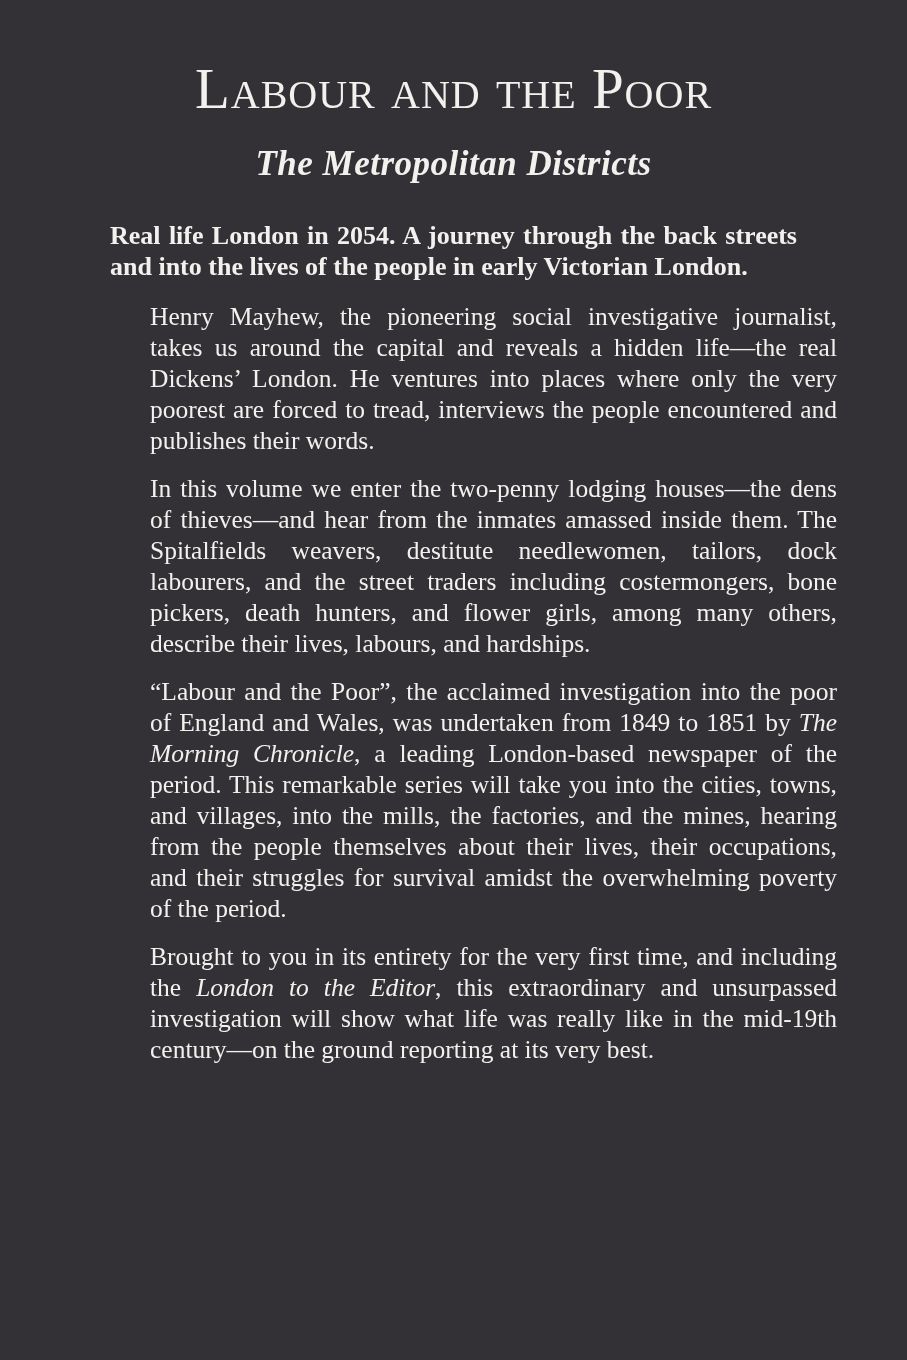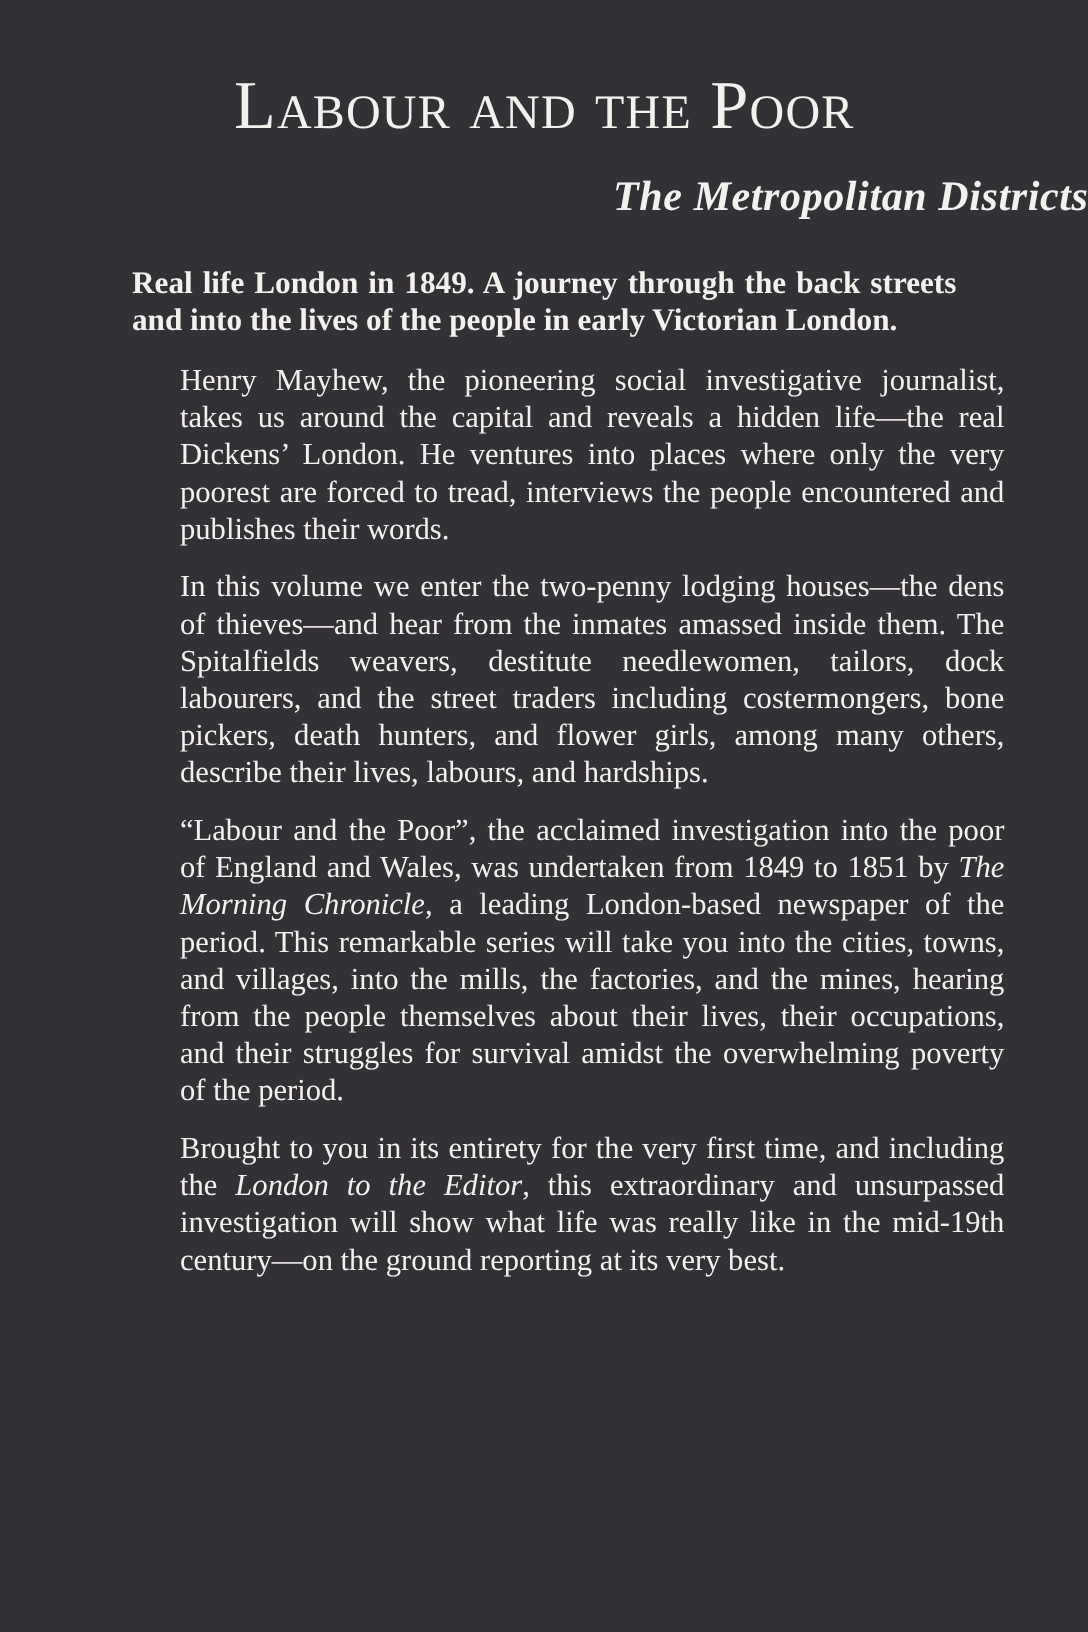--- a/index.html
+++ b/index.html
@@ -5,21 +5,21 @@
   html,body{margin:0;padding:0;background:#333135;}
   .cover{
     position:relative;width:907px;height:1080px;background:#333135;
     font-family:"Liberation Serif",serif;color:#f3f1ee;overflow:hidden;
   }
   .title{
     position:absolute;top:56px;left:0;width:100%;margin:0;text-align:center;
     font-variant:small-caps;font-weight:500;font-size:57px;letter-spacing:1px;
   }
   .subtitle{
-    position:absolute;top:144px;left:0;width:100%;margin:0;text-align:right;
+    position:absolute;top:144px;left:0;width:100%;margin:0;text-align:center;
     font-style:italic;font-weight:700;font-size:35px;letter-spacing:0.5px;
   }
   .lead{
     position:absolute;top:220px;left:110px;width:687px;margin:0;
     font-weight:700;font-size:26px;line-height:31px;text-align:justify;
   }
   .body-copy{
     position:absolute;top:301px;left:110px;width:687px;
     font-size:25.5px;line-height:31px;text-align:justify;margin-left:40px;
   }
@@ -43,21 +43,21 @@
 </style>
 </head>
 <body>
 
 <div class="cover">
 
   <h1 class="title">Labour and the Poor</h1>
 
   <h2 class="subtitle">The Metropolitan Districts</h2>
 
-  <p class="lead">Real life London in 1849. A journey through the back streets and into the lives of the people in early Victorian London.</p>
+  <p class="lead">Real life London in 2054. A journey through the back streets and into the lives of the people in early Victorian London.</p>
 
   <div class="body-copy">
       <p><span>Henry Mayhew, the pioneering social investigative journalist, takes us around the capital and reveals a hidden life—the real Dickens’ London. He ventures into places where only the very poorest are forced to tread, interviews the people encountered and publishes their words.</span></p>
       <p><span>In this volume we enter the two-penny lodging houses—the dens of thieves—and hear from the inmates amassed inside them. The Spitalfields weavers, destitute needlewomen, tailors, dock labourers, and the street traders including costermongers, bone pickers, death hunters, and flower girls, among many others, describe their lives, labours, and hardships.</span></p>
       <p><span>“Labour and the Poor”, the acclaimed investigation into the poor of England and Wales, was undertaken from 1849 to 1851 by </span><i>The Morning Chronicle</i><span>, a leading London-based newspaper of the period. This remarkable series will take you into the cities, towns, and villages, into the mills, the factories, and the mines, hearing from the people themselves about their lives, their occupations, and their struggles for survival amidst the overwhelming poverty of the period.</span></p>
       <p><span>Brought to you in its entirety for the very first time, and including the </span><i>London to the Editor</i><span>, this extraordinary and unsurpassed investigation will show what life was really like in the mid-19th century—on the ground reporting at its very best.</span></p>
     </div>
 
   <span class="quote-mark">”</span>
 

